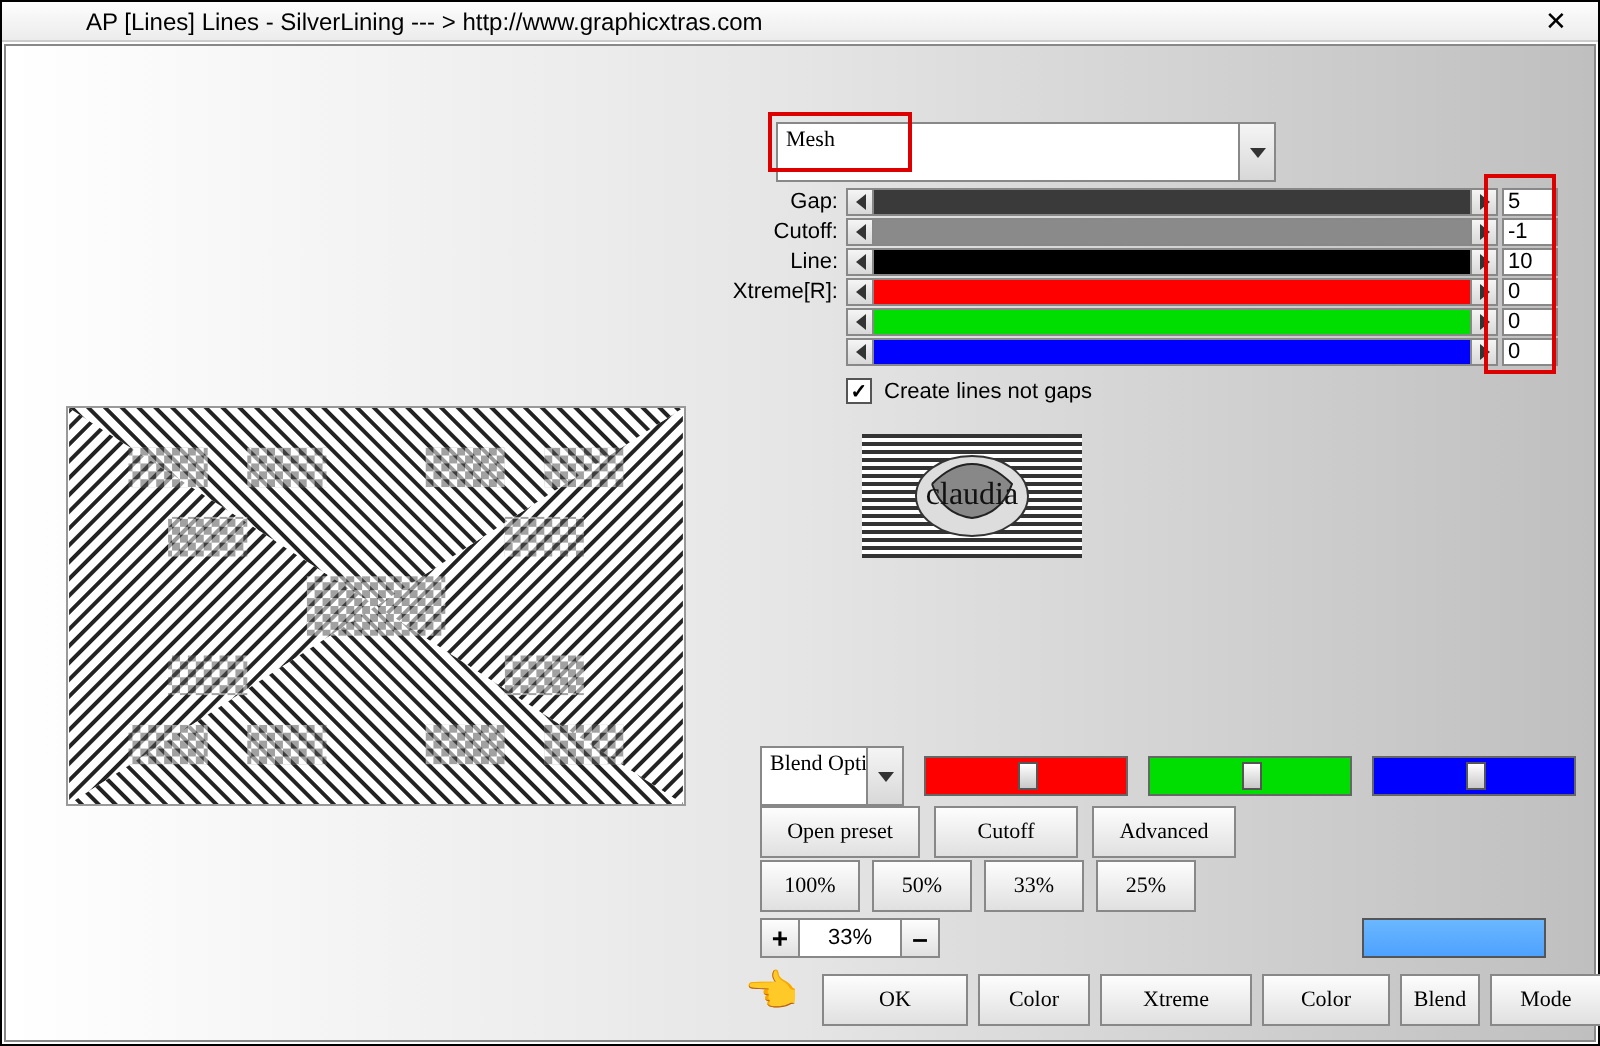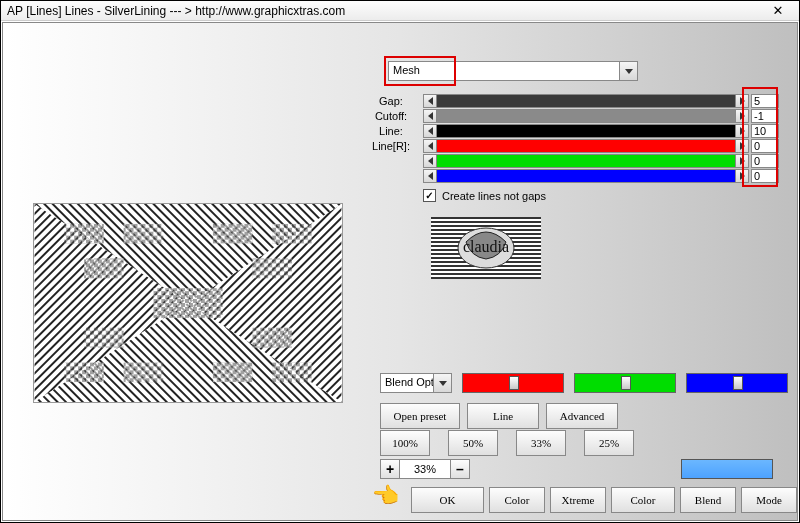--- a/index.html
+++ b/index.html
@@ -1,46 +1,46 @@
 <!DOCTYPE html>
 <html><head>
 <meta charset="utf-8">
 <style>
   * { box-sizing: border-box; margin: 0; padding: 0; }
   body { width: 800px; height: 523px; font-family: Tahoma, Arial, sans-serif; font-size: 11px; background: #fff; overflow: hidden; }
   .frame { width: 800px; height: 523px; border: 1px solid #000; position: relative; }
   .titlebar { height: 20px; background: linear-gradient(#fdfdfd,#ececec); border-bottom:1px solid #ccc; display:flex; align-items:center; padding:0 6px; }
-  .title { flex:1; font-size:12px; color:#000; }
+  .title { flex:1; font-size:12px; color:#000;margin-left:36px; }
   .closebtn { width:30px; height:18px; display:flex; align-items:center; justify-content:center; font-size:13px; font-family: Arial; }
   .body { position:absolute; top:21px; left:1px; right:1px; bottom:1px; background: linear-gradient(to right,#fff 0%,#e5e5e5 50%,#bfbfbf 100%); border:1px solid #888; }
   .preview { position:absolute; top:180px; left:30px; width:310px; height:200px; background:#fff; border:1px solid #999; overflow:hidden; }
   .preview svg { width:100%; height:100%; display:block; }
   .dropdown-mesh { position:absolute; top:38px; left:385px; width:250px; height:22px; }
   .hl-red { position:absolute; border:2px solid #d00; pointer-events:none; }
-  .combo { display:flex; height:20px; }
+  .combo { display:flex; height:30px;font-family:Liberation Serif, serif; }
   .combo .txt { flex:1; background:#fff; border:1px solid #888; padding:2px 4px; font-size:11px; }
   .combo .arrow { width:18px; border:1px solid #888; border-left:none; background:linear-gradient(#f5f5f5,#d8d8d8); display:flex; align-items:center; justify-content:center; }
   .tri-down { width:0;height:0;border-left:4px solid transparent;border-right:4px solid transparent;border-top:5px solid #333; }
   .sliders { position:absolute; top:70px; left:360px; right:18px; }
   .row { display:flex; align-items:center; height:15px; margin-bottom:0; }
-  .lbl { width:60px; text-align:center; padding-right:4px; color:#000; font-size:11px; }
+  .lbl { width:60px; text-align:right; padding-right:4px; color:#000; font-size:11px; }
   .sbtn { width:14px; height:14px; background:linear-gradient(#f5f5f5,#d8d8d8); border:1px solid #888; display:flex; align-items:center; justify-content:center; flex-shrink:0; }
   .tri-l { width:0;height:0;border-top:4px solid transparent;border-bottom:4px solid transparent;border-right:5px solid #333; }
   .tri-r { width:0;height:0;border-top:4px solid transparent;border-bottom:4px solid transparent;border-left:5px solid #333; }
   .bar { flex:1; height:14px; border:1px solid #888; border-left:none; border-right:none; position:relative; }
   .val { width:28px; height:14px; background:#fff; border:1px solid #888; font-size:11px; padding:0 2px; line-height:12px; margin-left:2px; }
   .checkbox-row { position:absolute; top:166px; left:420px; display:flex; align-items:center; gap:6px; }
   .chk { width:13px; height:13px; border:1px solid #555; background:#fff; display:flex; align-items:center; justify-content:center; font-size:10px; font-weight:bold; }
   .logo { position:absolute; top:194px; left:428px; width:110px; height:78px; }
   .blend-sliders { position:absolute; top:350px; left:377px; display:flex; gap:10px; align-items:center; }
   .ctrl-btn { height:22px; background:linear-gradient(#fdfdfd,#e0e0e0); border:1px solid #888; font-size:11px; padding:12px 6px; display:flex; align-items:center; justify-content:center; cursor:pointer;font-family:Liberation Serif, serif; }
   .rgb-slider { width:102px; height:20px; border:1px solid #666; position:relative; }
   .rgb-slider .thumb { position:absolute; top:2px; left:46px; width:10px; height:14px; background:linear-gradient(#fff,#c8c8c8); border:1px solid #555; }
   .btn-row1 { position:absolute; top:380px; left:377px; display:flex; gap:7px; }
-  .btn-row2 { position:absolute; top:407px; left:377px; display:flex; gap:18px; }
+  .btn-row2 { position:absolute; top:407px; left:377px; display:flex; gap:6px; }
   .zoom-row { position:absolute; top:436px; left:377px; display:flex; gap:0; align-items:center; }
   .zoom-btn { width:20px; height:20px; background:linear-gradient(#fdfdfd,#e0e0e0); border:1px solid #888; display:flex; align-items:center; justify-content:center; font-size:14px; font-weight:bold; }
   .zoom-val { width:50px; height:20px; background:#fff; border:1px solid #888; border-left:none; border-right:none; text-align:center; line-height:18px; font-size:11px; }
   .swatch { position:absolute; top:436px; left:678px; width:92px; height:20px; border:1px solid #555; background:linear-gradient(#6bb7ff,#4da2ff); }
   .btn-row3 { position:absolute; top:464px; left:408px; display:flex; gap:5px; }
   .hand { position:absolute; top:460px; left:370px; font-size:22px; transform: scaleX(-1); }
 </style>
 </head>
 <body>
 
@@ -129,21 +129,21 @@
         <div class="sbtn">
             <div class="tri-l"></div>
           </div>
         <div class="bar" style="background:#000"></div>
         <div class="sbtn">
             <div class="tri-r"></div>
           </div>
         <div class="val">10</div>
       </div>
       <div class="row">
-        <div class="lbl">Line[R]:</div>
+        <div class="lbl">Xtreme[R]:</div>
         <div class="sbtn">
             <div class="tri-l"></div>
           </div>
         <div class="bar" style="background:#ff0000"></div>
         <div class="sbtn">
             <div class="tri-r"></div>
           </div>
         <div class="val">0</div>
       </div>
       <div class="row">
@@ -204,41 +204,41 @@
       <div class="rgb-slider" style="background:#00dd00">
           <div class="thumb"></div>
         </div>
       <div class="rgb-slider" style="background:#0000ff">
           <div class="thumb"></div>
         </div>
     </div>
 
     <div class="btn-row1">
       <div class="ctrl-btn" style="width:80px">Open preset</div>
-      <div class="ctrl-btn" style="width:72px">Line</div>
+      <div class="ctrl-btn" style="width:72px">Cutoff</div>
       <div class="ctrl-btn" style="width:72px">Advanced</div>
     </div>
     <div class="btn-row2">
       <div class="ctrl-btn" style="width:50px">100%</div>
       <div class="ctrl-btn" style="width:50px">50%</div>
       <div class="ctrl-btn" style="width:50px">33%</div>
       <div class="ctrl-btn" style="width:50px">25%</div>
     </div>
 
     <div class="zoom-row">
       <div class="zoom-btn">+</div>
       <div class="zoom-val">33%</div>
       <div class="zoom-btn">–</div>
     </div>
     <div class="swatch"></div>
 
     <div class="hand">👉</div>
     <div class="btn-row3">
       <div class="ctrl-btn" style="width:73px">OK</div>
       <div class="ctrl-btn" style="width:56px">Color</div>
-      <div class="ctrl-btn" style="width:56px">Xtreme</div>
+      <div class="ctrl-btn" style="width:76px">Xtreme</div>
       <div class="ctrl-btn" style="width:64px">Color</div>
-      <div class="ctrl-btn" style="width:56px">Blend</div>
+      <div class="ctrl-btn" style="width:40px">Blend</div>
       <div class="ctrl-btn" style="width:56px">Mode</div>
     </div>
 
   </div>
 </div>
 
 </body></html>

